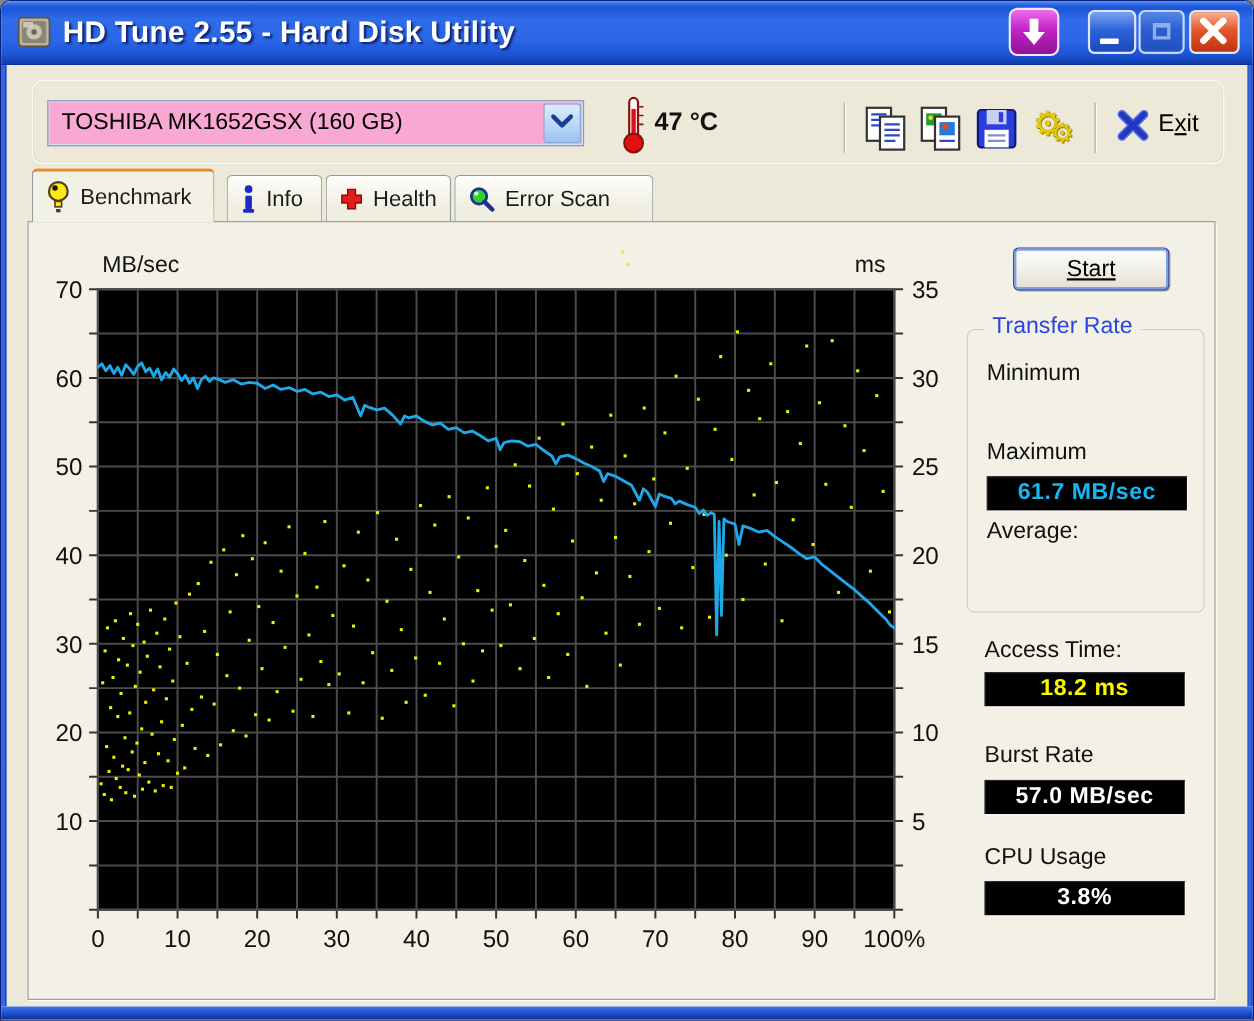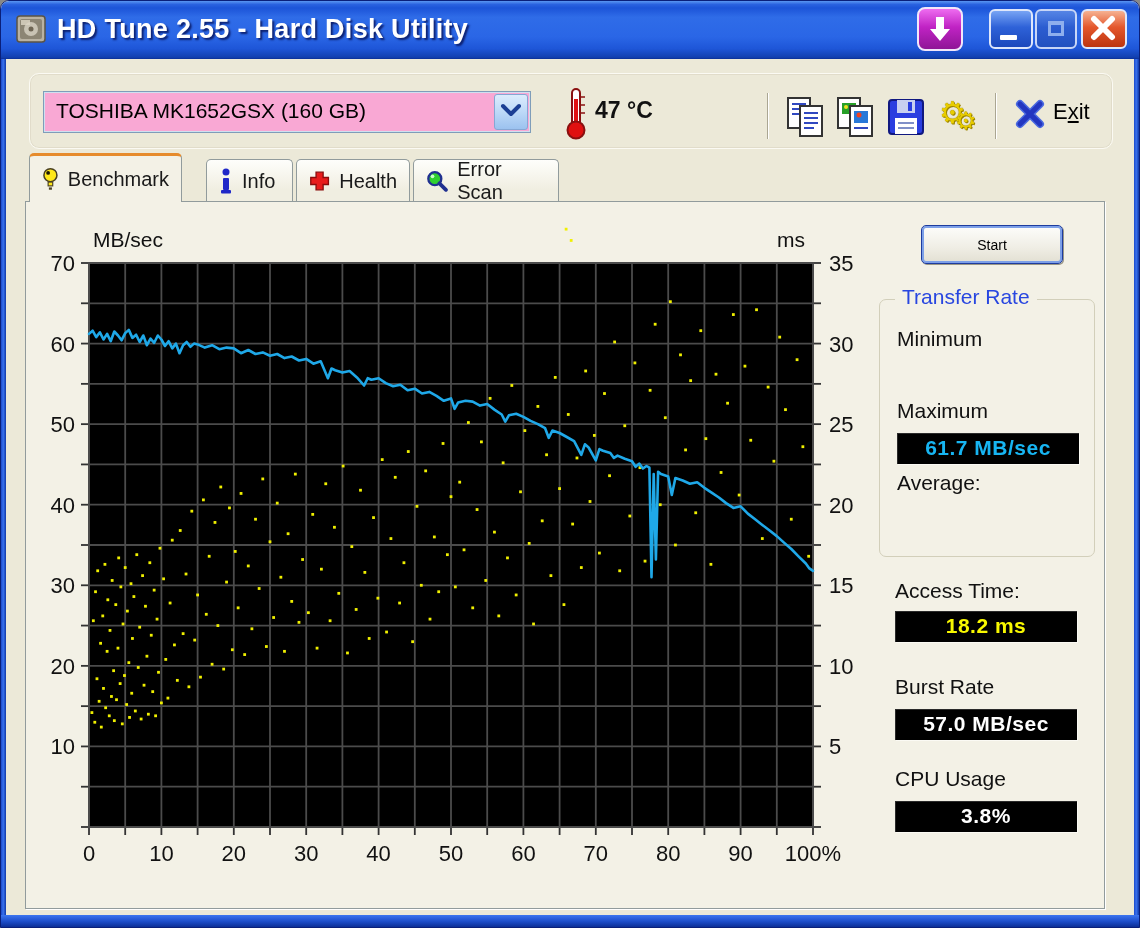--- a/index.html
+++ b/index.html
@@ -41,21 +41,21 @@
   
   .tab{position:absolute;border:1px solid #919b9c;border-bottom:none;border-radius:5px 5px 0 0;cursor:pointer;
     background:linear-gradient(180deg,#fefefb,#f0eee1 70%);display:flex;align-items:center;gap:9px;padding:0 12px;}
   .tab-label{font-size:20px;color:#1a1a1a;}
   .tab-active{background:#f3f1e6;z-index:5;border-top:3px solid #e68b2c;}
   .tab-page{position:absolute;left:24px;top:200px;width:1080px;height:708px;background:#f3f1e6;
     border:1px solid #919b9c;box-shadow:1px 1px 0 #fff;}
   
   .start-btn{position:absolute;left:920px;top:224px;width:142px;height:39px;border-radius:5px;
     border:1px solid #1e3c9e;box-shadow:inset 0 0 0 2px #7da0e8,1px 1px 0 #9a9786;
-    background:linear-gradient(180deg,#fdfdfb,#efede4 60%,#e2dfd2);font-size:14px;color:#000;cursor:pointer;}
+    background:linear-gradient(180deg,#fdfdfb,#efede4 60%,#e2dfd2);font-size:21px;color:#000;cursor:pointer;text-decoration:underline;}
   .groupbox{position:absolute;left:878px;top:298px;width:216px;height:258px;border:1px solid #d2cfba;border-radius:7px;}
   .group-legend{position:absolute;left:894px;top:284px;background:#f3f1e6;padding:0 7px;font-size:21px;color:#2846e0;}
   .stat-label{position:absolute;left:896px;font-size:21px;color:#111;}
   .stat-box{position:absolute;left:896px;width:182px;height:31px;background:#000;text-align:center;
     line-height:30px;font-size:21px;font-weight:bold;letter-spacing:.5px;
     box-shadow:1px 1px 0 #fbfaf4, inset 1px 1px 0 #2a2a2a;}
   .val-cyan{color:#17b5f2;}
   .val-yellow{color:#f8f800;}
   .val-white{color:#fff;}
   .lbl-wide{left:894px;}
@@ -169,21 +169,21 @@
   <div class="tool-sep" style="left:994px;"></div>
 
   <span class="exit-group">
     <svg width="30" height="30" viewBox="0 0 30 30" style="position:absolute;left:0;top:2px;">
       <path d="M5 5 L25 25 M25 5 L5 25" stroke="#4a6ae0" stroke-width="8" stroke-linecap="round"></path>
       <path d="M5 5 L25 25 M25 5 L5 25" stroke="#2336c0" stroke-width="5" stroke-linecap="round"></path>
     </svg>
     <span class="exit-text"><span>E</span><u>x</u><span>it</span></span>
   </span>
 
-  <div class="tab tab-active" style="left:28px;top:152px;width:153px;height:49px;">
+  <div class="tab tab-active" style="left:28px;top:152px;width:166px;height:49px;">
     <svg width="22" height="32" viewBox="0 0 22 32">
       <circle cx="11" cy="11" r="8.5" fill="#ffe818" stroke="#4a4020" stroke-width="2"></circle>
       <circle cx="8" cy="8" r="2.5" fill="#fffceo" opacity=".9"></circle>
       <rect x="8" y="20" width="6" height="5" fill="#ffe818" stroke="#4a4020" stroke-width="1.5"></rect>
       <rect x="9" y="27" width="4" height="3" fill="#4a4020"></rect>
     </svg>
     <span class="tab-label">Benchmark</span>
   </div>
   <div class="tab" style="left:205px;top:158px;width:87px;height:43px;">
     <svg width="14" height="26" viewBox="0 0 14 26">
@@ -192,21 +192,21 @@
       <rect x="2" y="22" width="10" height="3.5" rx="1" fill="#2028c8"></rect>
     </svg>
     <span class="tab-label">Info</span>
   </div>
   <div class="tab" style="left:295px;top:158px;width:114px;height:43px;">
     <svg width="24" height="24" viewBox="0 0 24 24">
       <path d="M8 2 h8 v6 h6 v8 h-6 v6 h-8 v-6 h-6 v-8 h6 z" fill="#e81c1c" stroke="#8a0c0c" stroke-width="1.5"></path>
     </svg>
     <span class="tab-label">Health</span>
   </div>
-  <div class="tab" style="left:412px;top:158px;width:146px;height:43px;">
+  <div class="tab" style="left:412px;top:158px;width:181px;height:43px;">
     <svg width="24" height="24" viewBox="0 0 24 24">
       <circle cx="9.5" cy="9.5" r="7" fill="#30d030" stroke="#203090" stroke-width="2.5"></circle>
       <circle cx="7" cy="7" r="2" fill="#c8ffc8"></circle>
       <line x1="14.5" y1="14.5" x2="21.5" y2="21.5" stroke="#203090" stroke-width="4" stroke-linecap="round"></line>
     </svg>
     <span class="tab-label">Error Scan</span>
   </div>
 
   <div class="tab-page"></div>
 

